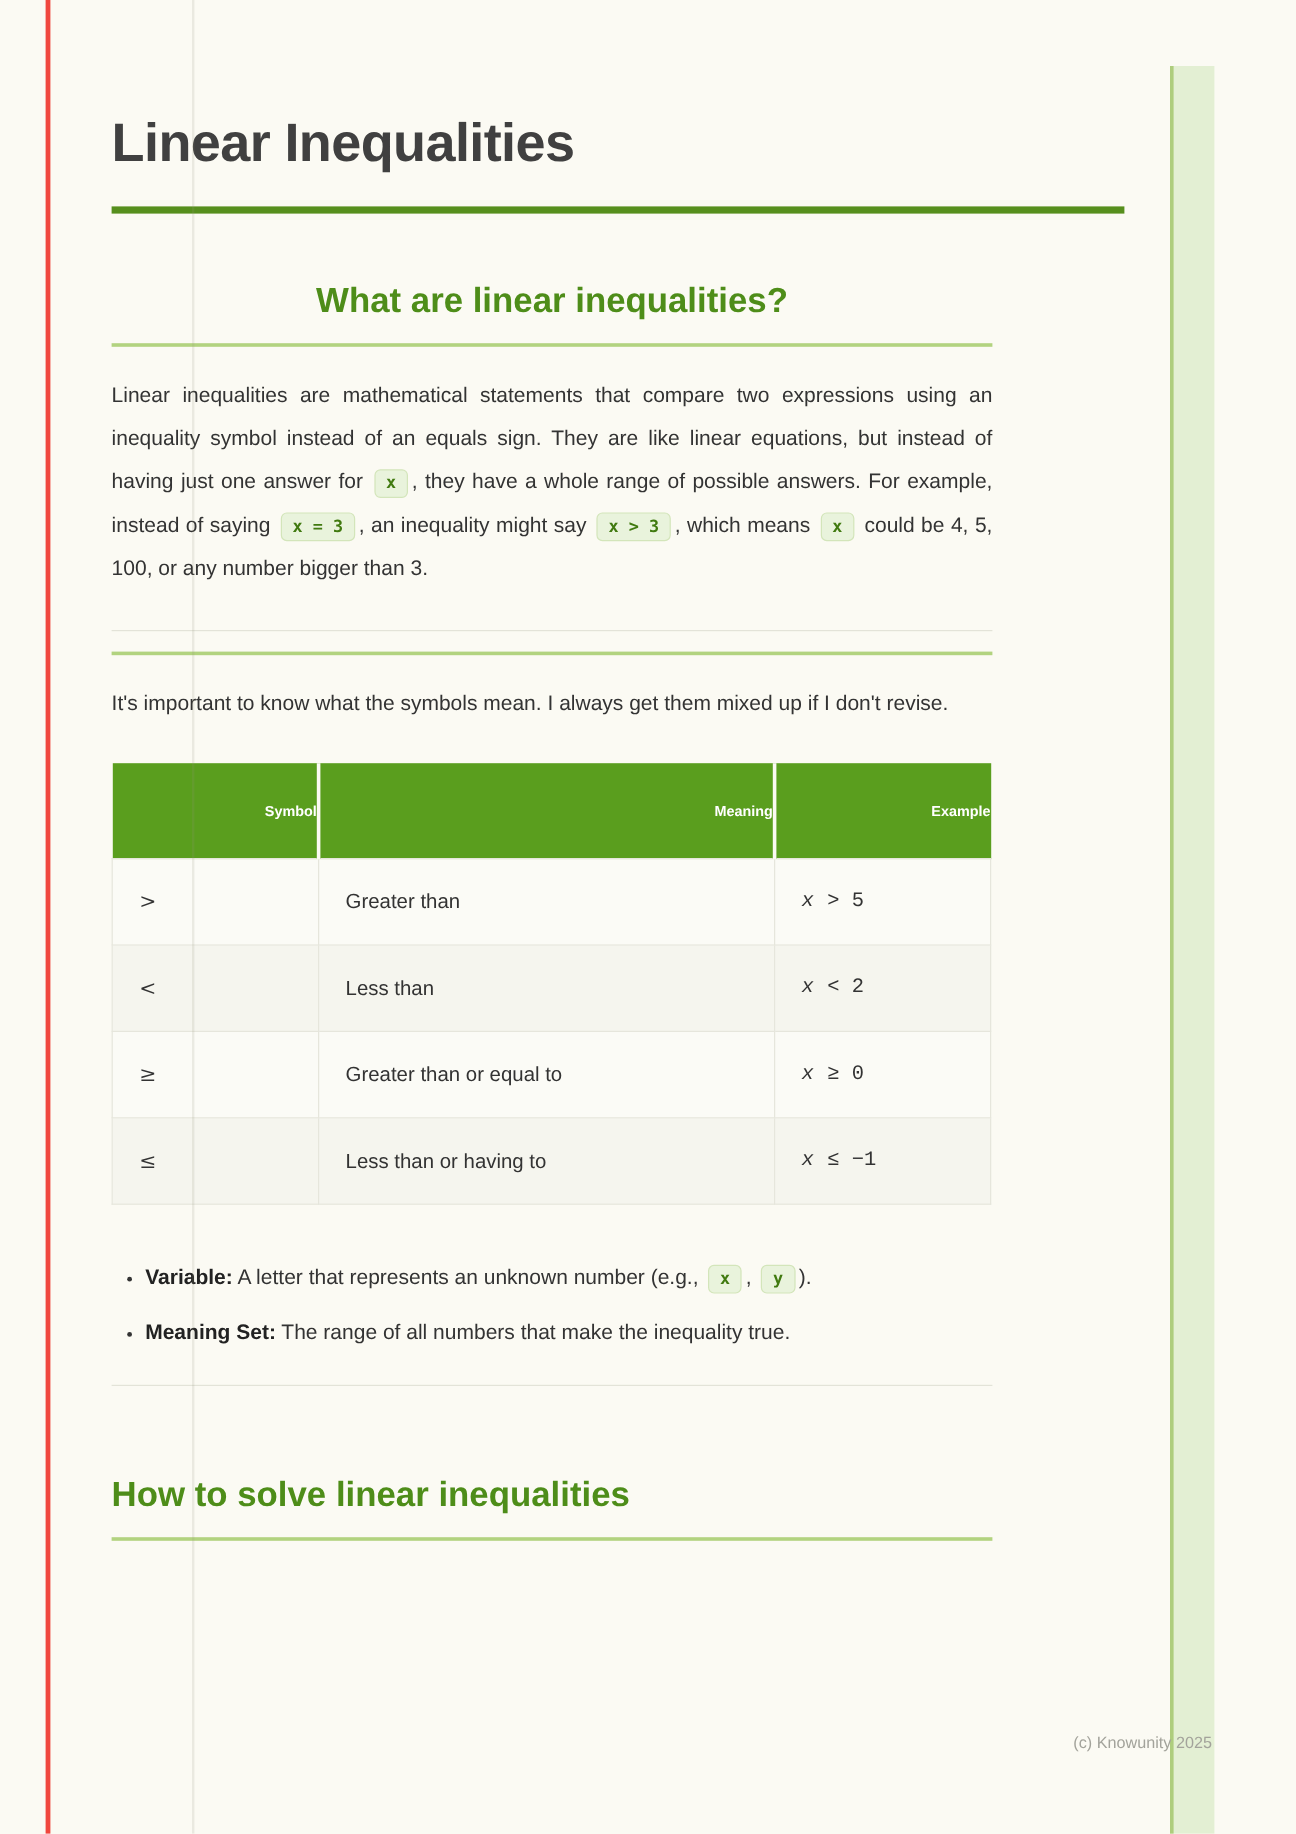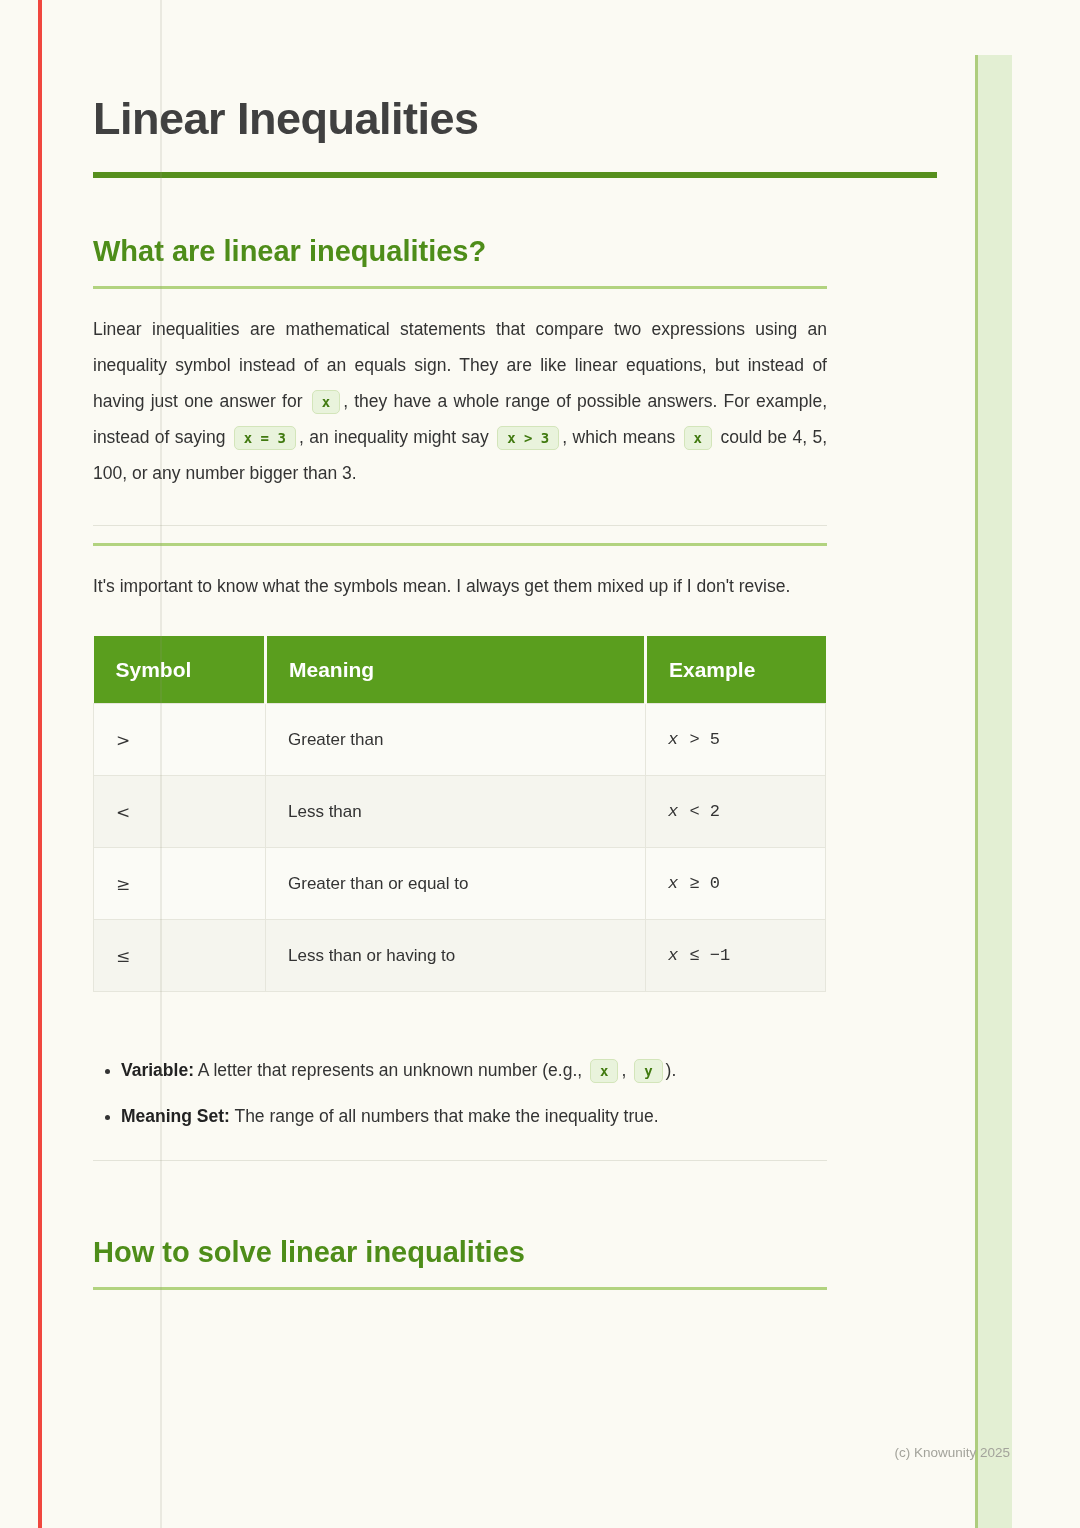--- a/index.html
+++ b/index.html
@@ -55,21 +55,21 @@
     width: 844px;
     height: 6px;
     background: #568f1d;
   }
   h2 {
     font-size: 29px;
     font-weight: 800;
     color: #4e8d19;
     line-height: 1.2;
   }
-  .h2-1 { margin-top: 56px; }
+  .h2-1 { margin-top: 56px; text-align: center; }
   .h2-2 { margin-top: 52px; }
   .h2-3 { margin-top: 74px; }
   .rule-thin {
     margin-top: 17px;
     width: 734px;
     height: 3px;
     background: #b2d37f;
   }
   .body-text {
     margin-top: 22px;
@@ -106,45 +106,45 @@
     width: 732px;
     border-collapse: collapse;
     table-layout: fixed;
   }
   .col-symbol { width: 172px; }
   .col-meaning { width: 380px; }
   .col-example { width: 180px; }
   table.symbols-table th {
     background: #5a9e1e;
     color: #ffffff;
-    font-size: 21px;
+    font-size: 12px;
     font-weight: 700;
-    text-align: left;
-    height: 68px;
+    text-align: right;
+    height: 80px;
     padding-left: 22px;
   }
   table.symbols-table th:not(:last-child) { border-right: 3px solid #fbfaf3; }
   table.symbols-table td {
     height: 72px;
     padding-left: 22px;
     font-size: 17px;
     color: #333;
     border: 1px solid #e6e6dc;
   }
   table.symbols-table tbody tr:nth-child(odd) td { background: #fbfbf6; }
   table.symbols-table tbody tr:nth-child(even) td { background: #f5f5ee; }
   td.sym {
     font-family: "DejaVu Serif", serif;
     font-size: 18px;
     color: #3a3a3a;
   }
   td.ex { font-family: Liberation Mono, monospace; font-size: 17px; color: #222; }
   td.ex .var { font-style: italic; margin-right: 1px; }
   ul.bullets {
-    margin-top: 60px;
+    margin-top: 42px;
     padding-left: 28px;
   }
   ul.bullets li {
     font-size: 17.5px;
     line-height: 36px;
     margin-bottom: 10px;
     color: #333;
   }
   ul.bullets li::marker { color: #333; font-size: 15px; }
   .footer {

